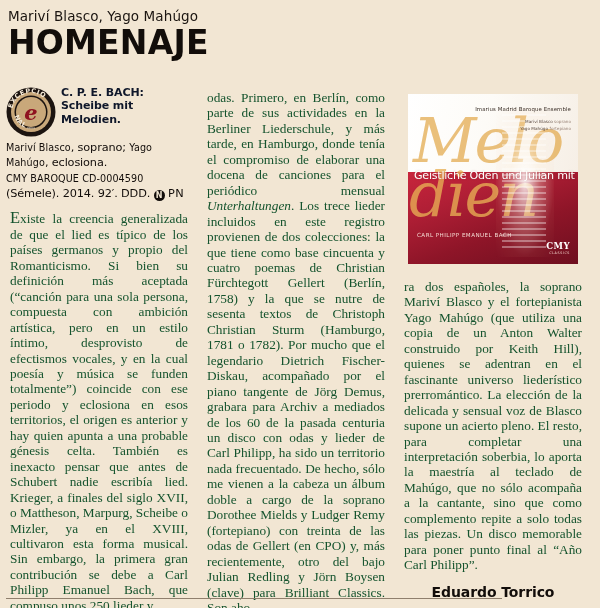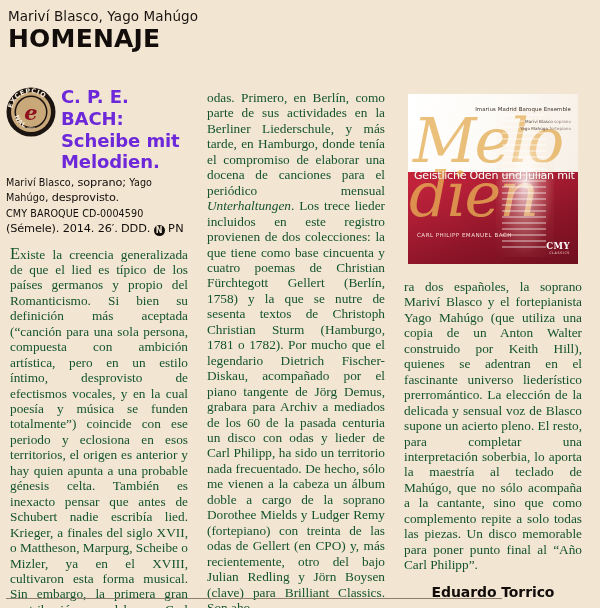--- a/index.html
+++ b/index.html
@@ -28,21 +28,21 @@
     font-family: "DejaVu Sans", sans-serif;
     font-size: 13.5px;
     letter-spacing: 0.1px;
     color: #1a1410;
     margin: 0 0 2px 2px;
     line-height: 1.2;
   }
   .headline {
     font-family: "DejaVu Sans", sans-serif;
     font-weight: bold;
-    font-size: 25px;
+    font-size: 33px;
     letter-spacing: 0.2px;
     margin: 0 0 0 2px;
     line-height: 1.05;
     color: #120d0a;
   }
 
   
   .columns {
     position: absolute;
     top: 86px;
@@ -67,23 +67,23 @@
   .seal {
     position: absolute;
     left: 0;
     top: 1px;
     width: 50px;
     height: 50px;
   }
   .disc-title {
     font-family: "DejaVu Sans", sans-serif;
     font-weight: bold;
-    font-size: 18px;
+    font-size: 11px;
     line-height: 1.21;
-    color: #6d28d9;
+    color: #0f172a;
     letter-spacing: -0.1px;
   }
   .disc-meta {
     font-family: "DejaVu Sans", sans-serif;
     font-size: 11.3px;
     line-height: 1.36;
     margin-top: 2px;
     color: #120d0a;
     letter-spacing: -0.15px;
   }
@@ -310,21 +310,21 @@
             <text x="50" y="84" text-anchor="middle" font-family="DejaVu Sans, sans-serif" font-size="6" fill="#f5ead8">ritmo</text>
           </svg>
         </span>
 
         <div class="disc-title">
           <div>C. P. E. BACH:</div>
           <div>Scheibe mit Melodien.</div>
         </div>
       </div>
 
-      <div class="disc-meta"><span class="sc">Mariví Blasco</span><span>, soprano; </span><span class="sc">Yago Mahúgo</span><span>, desprovisto.</span><br><span class="sc">CMY BAROQUE CD-0004590</span><br><span>(Sémele). 2014. 26′. DDD.</span> <span class="mark">N</span> <span class="pn">PN</span></div>
+      <div class="disc-meta"><span class="sc">Mariví Blasco</span><span>, soprano; </span><span class="sc">Yago Mahúgo</span><span>, eclosiona.</span><br><span class="sc">CMY BAROQUE CD-0004590</span><br><span>(Sémele). 2014. 92′. DDD.</span> <span class="mark">N</span> <span class="pn">PN</span></div>
 
       <p class="body-text dropcapline">Existe la creencia generalizada de que el lied es típico de los países germanos y propio del Romanticismo. Si bien su definición más aceptada (“canción para una sola persona, compuesta con ambición artística, pero en un estilo íntimo, desprovisto de efectismos vocales, y en la cual poesía y música se funden totalmente”) coincide con ese periodo y eclosiona en esos territorios, el origen es anterior y hay quien apunta a una probable génesis celta. También es inexacto pensar que antes de Schubert nadie escribía lied. Krieger, a finales del siglo XVII, o Mattheson, Marpurg, Scheibe o Mizler, ya en el XVIII, cultivaron esta forma musical. Sin embargo, la primera gran contribución se debe a Carl Philipp Emanuel Bach, que compuso unos 250 lieder y</p>
     </div>
 
     <div class="col col2">
       <p class="body-text"><span>odas. Primero, en Berlín, como parte de sus actividades en la Berliner Liederschule, y más tarde, en Hamburgo, donde tenía el compromiso de elaborar una docena de canciones para el periódico mensual </span><i>Unterhaltungen</i><span>. Los trece lieder incluidos en este registro provienen de dos colecciones: la que tiene como base cincuenta y cuatro poemas de Christian Fürchtegott Gellert (Berlín, 1758) y la que se nutre de sesenta textos de Christoph Christian Sturm (Hamburgo, 1781 o 1782). Por mucho que el legendario Dietrich Fischer-Diskau, acompañado por el piano tangente de Jörg Demus, grabara para Archiv a mediados de los 60 de la pasada centuria un disco con odas y lieder de Carl Philipp, ha sido un territorio nada frecuentado. De hecho, sólo me vienen a la cabeza un álbum doble a cargo de la soprano Dorothee Mields y Ludger Remy (fortepiano) con treinta de las odas de Gellert (en CPO) y, más recientemente, otro del bajo Julian Redling y Jörn Boysen (clave) para Brilliant Classics. Son aho-</span></p>
     </div>
 
     <div class="col col3">
 

